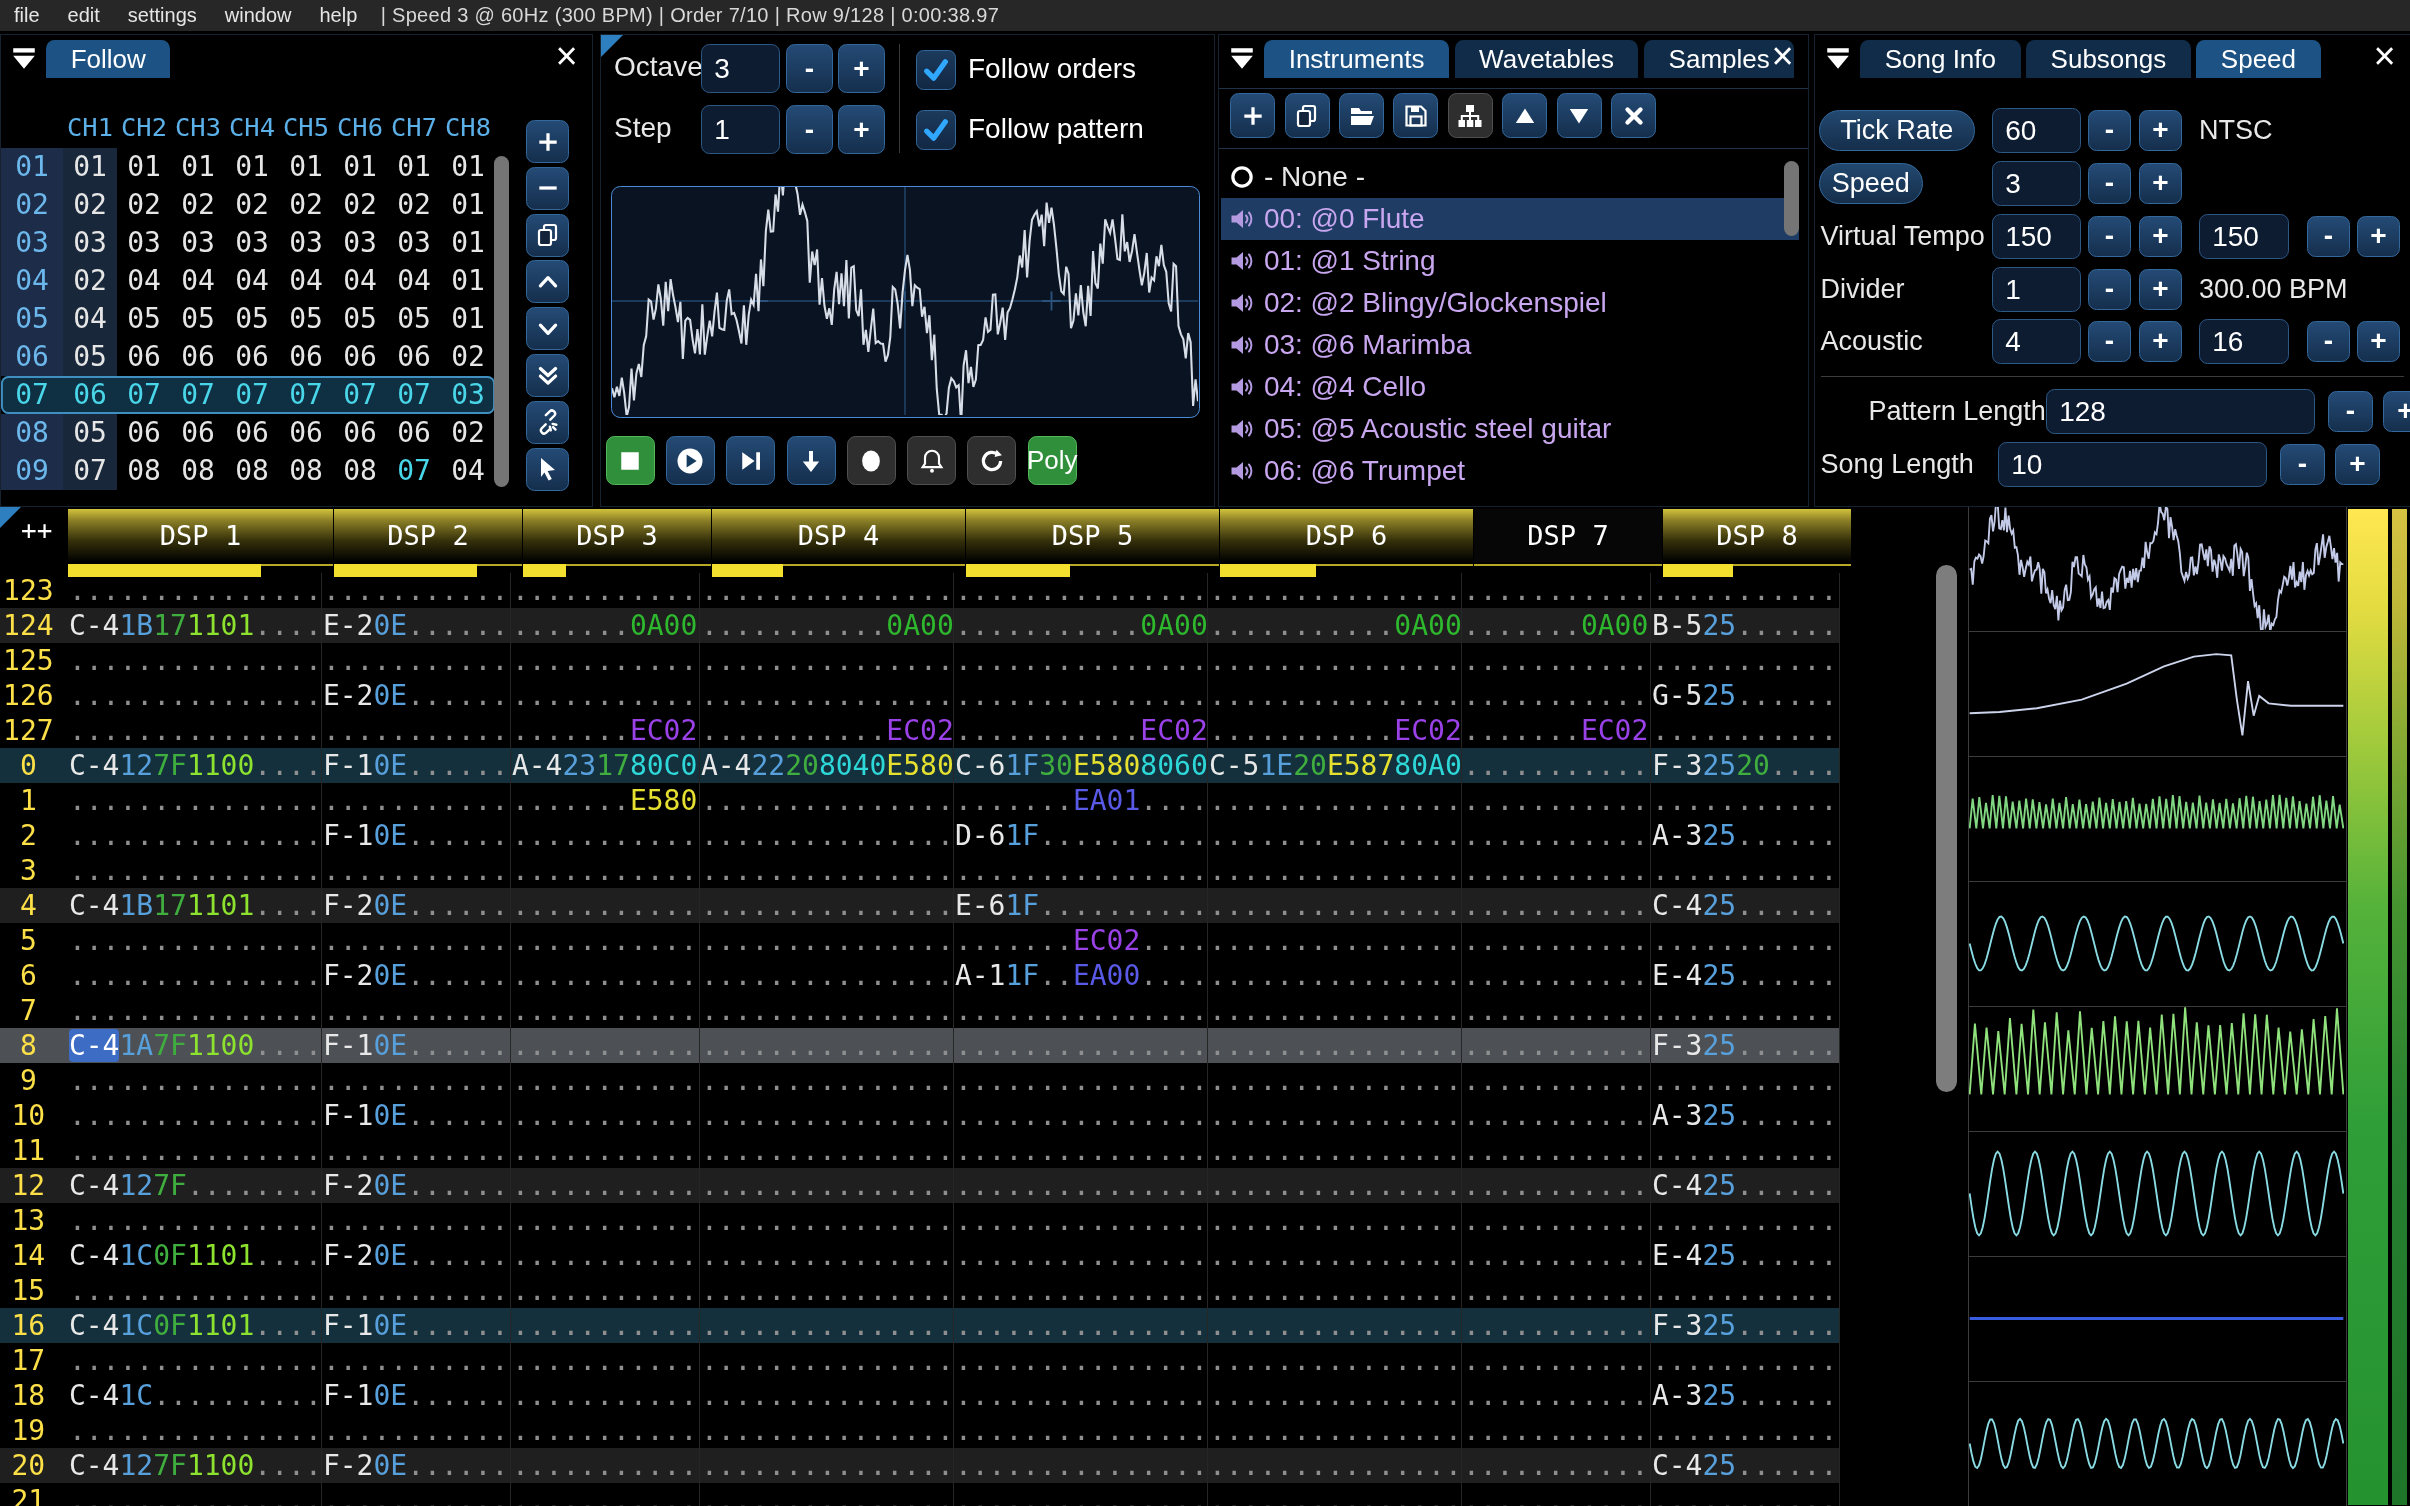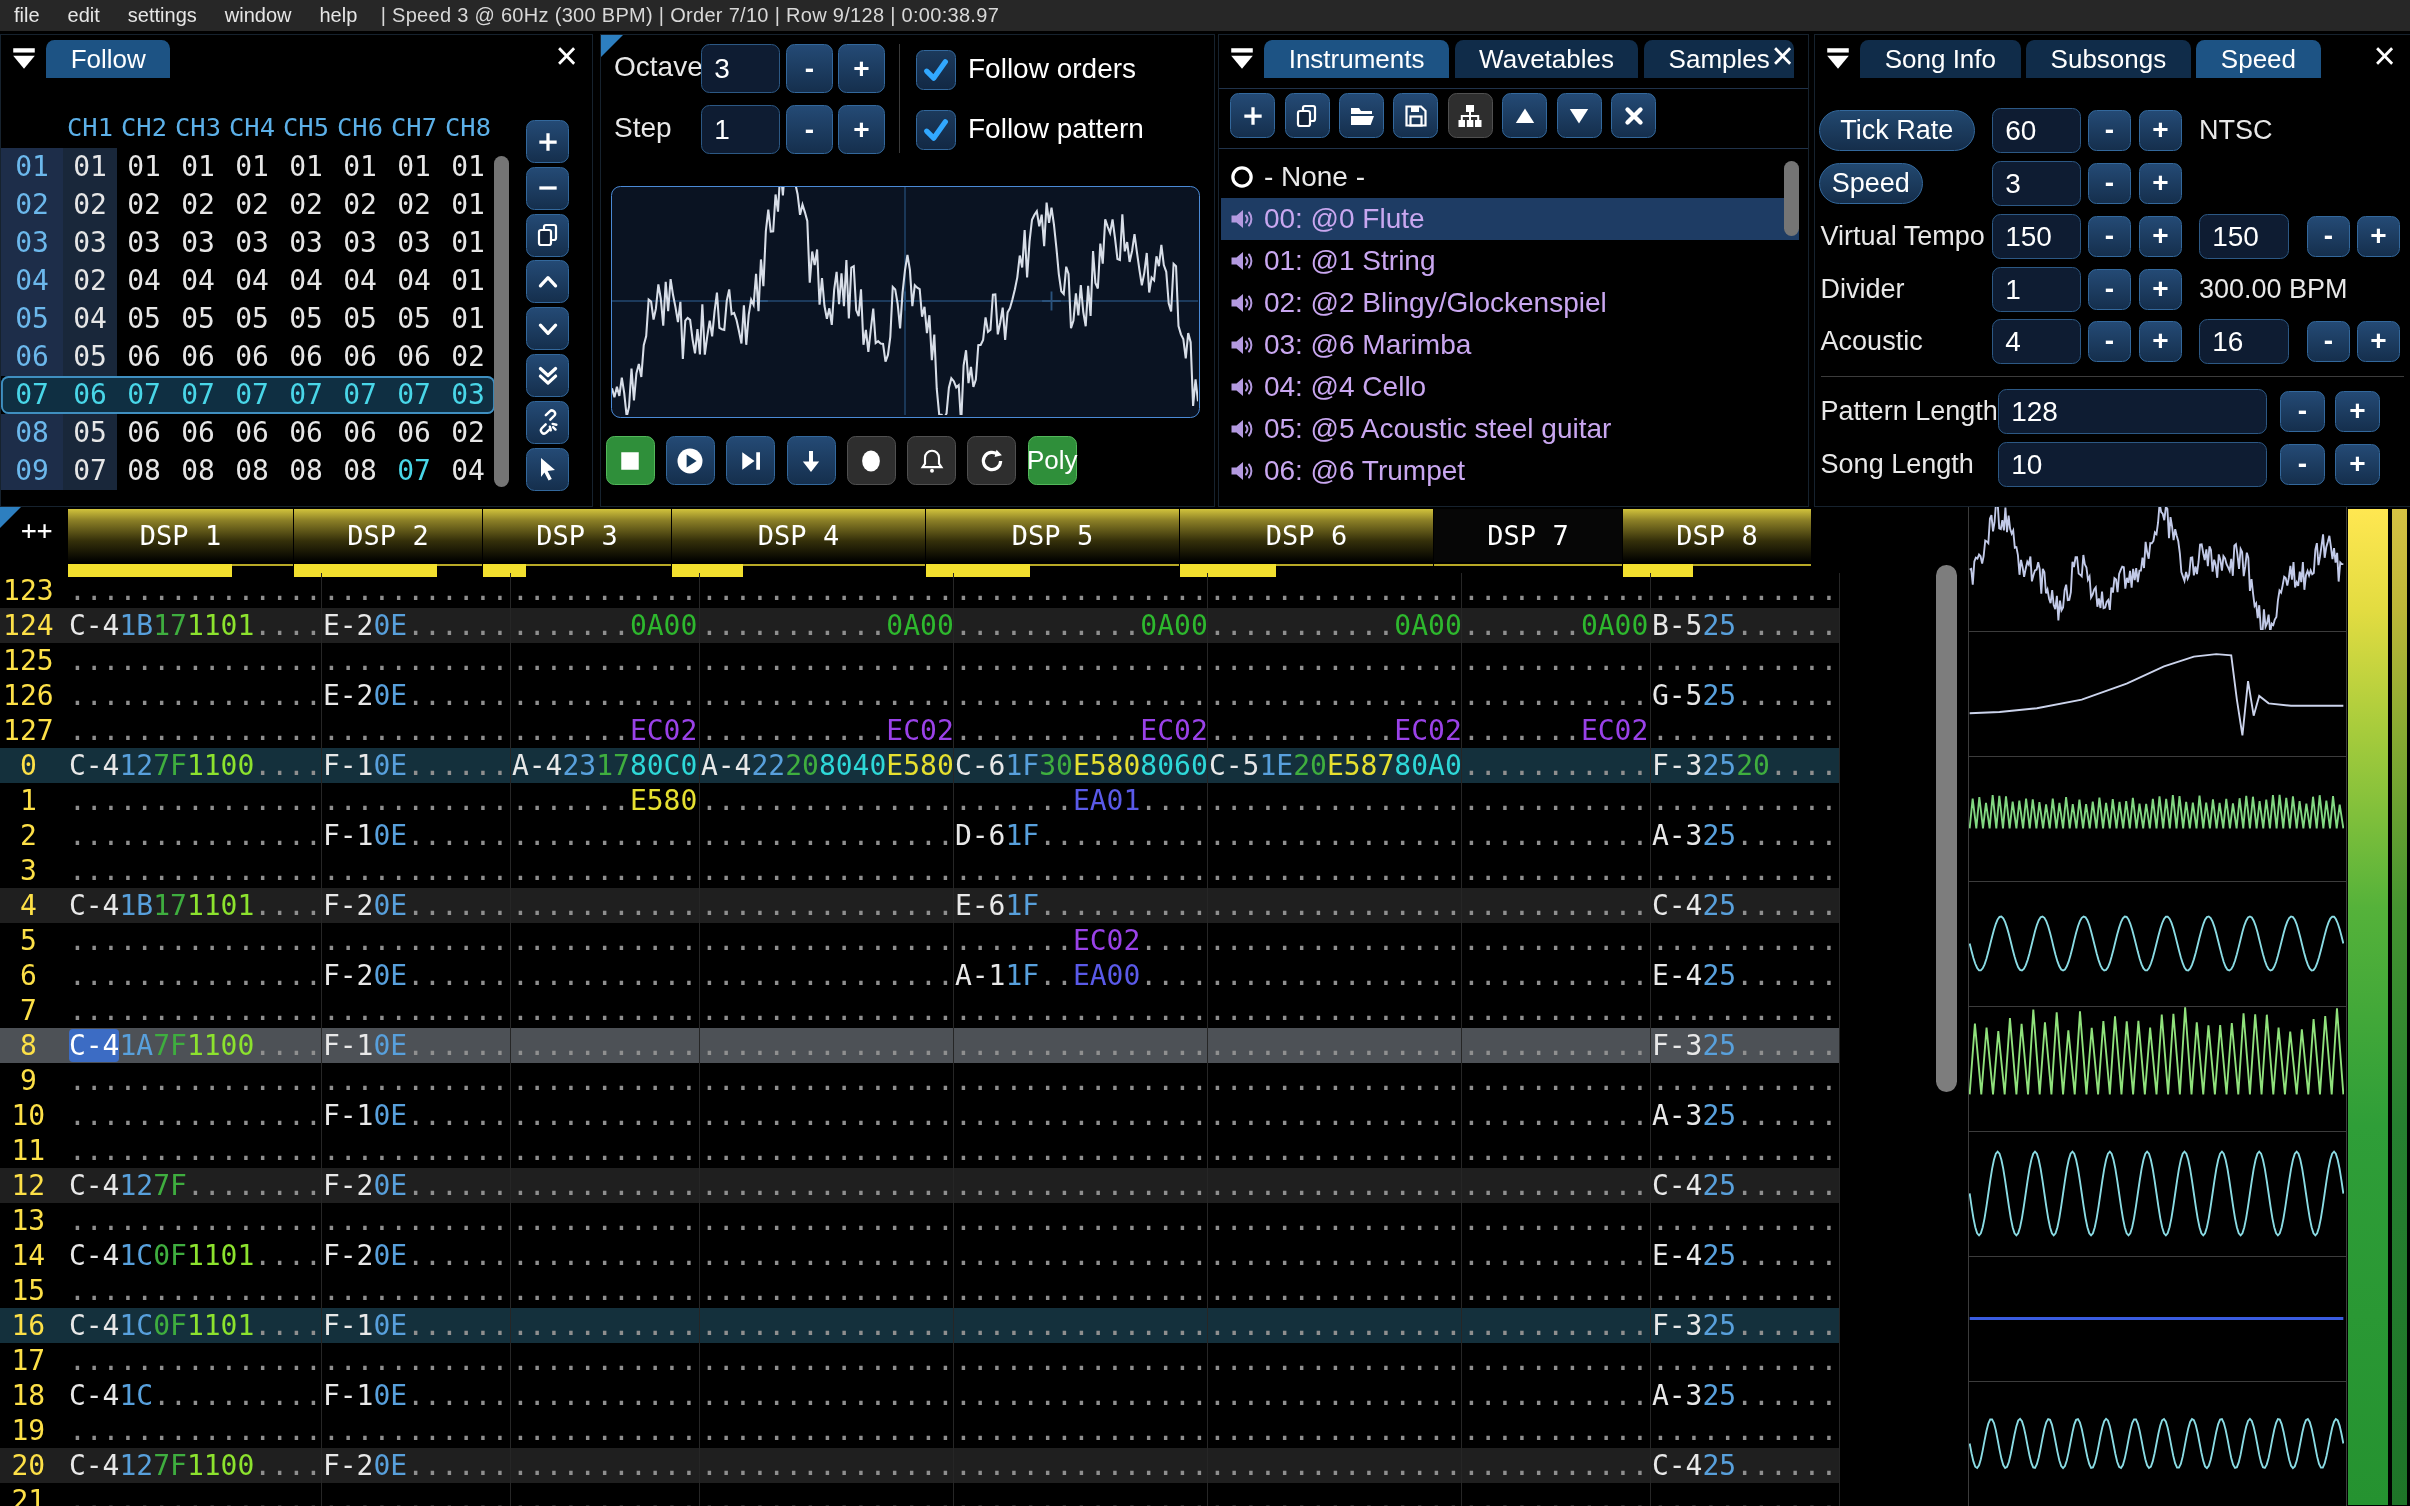--- a/index.html
+++ b/index.html
@@ -667,21 +667,21 @@
     <div class="btn" style="position:absolute;left:492px;top:1.9px;width:43px;height:41px;">
         <span class="glyph">-</span>
       </div>
     <div class="btn" style="position:absolute;left:542px;top:1.9px;width:43px;height:41px;">
         <span class="glyph">+</span>
       </div>
   </div>
 
   <div class="sep-line" style="top:341px;"></div>
 
-  <div class="srow" style="top:354px;">
+  <div class="srow" style="top:354px;margin-left:48px;">
     <div class="flabel" style="left:5.6px;top:0;">Pattern Length</div>
     <div class="valbox" style="position:absolute;left:183px;top:0;width:269px;height:45px;">
         <span>128</span>
       </div>
     <div class="btn" style="position:absolute;left:465px;top:1.9px;width:45px;height:41px;">
         <span class="glyph">-</span>
       </div>
     <div class="btn" style="position:absolute;left:520px;top:1.9px;width:45px;height:41px;">
         <span class="glyph">+</span>
       </div>
@@ -698,21 +698,21 @@
     <div class="btn" style="position:absolute;left:520px;top:1.9px;width:45px;height:41px;">
         <span class="glyph">+</span>
       </div>
   </div>
 </div>
 
 <div id="pattern">
   <div class="corner-tri" style="border-top-width:21px;border-right-width:21px;"></div>
   <span id="pattern-corner" class="mono">++</span>
   <div id="pattern-headers">
-      <div class="phead" style="width: 226px;">
+      <div class="phead" style="width: 266px;">
         <div class="pname">DSP 1</div>
         <div class="pmeter">
           <div class="pmline"></div>
           <div class="pmfill" style="width: 73%;"></div>
         </div>
       </div>
       <div class="phead" style="width: 189px;">
         <div class="pname">DSP 2</div>
         <div class="pmeter">
           <div class="pmline"></div>

